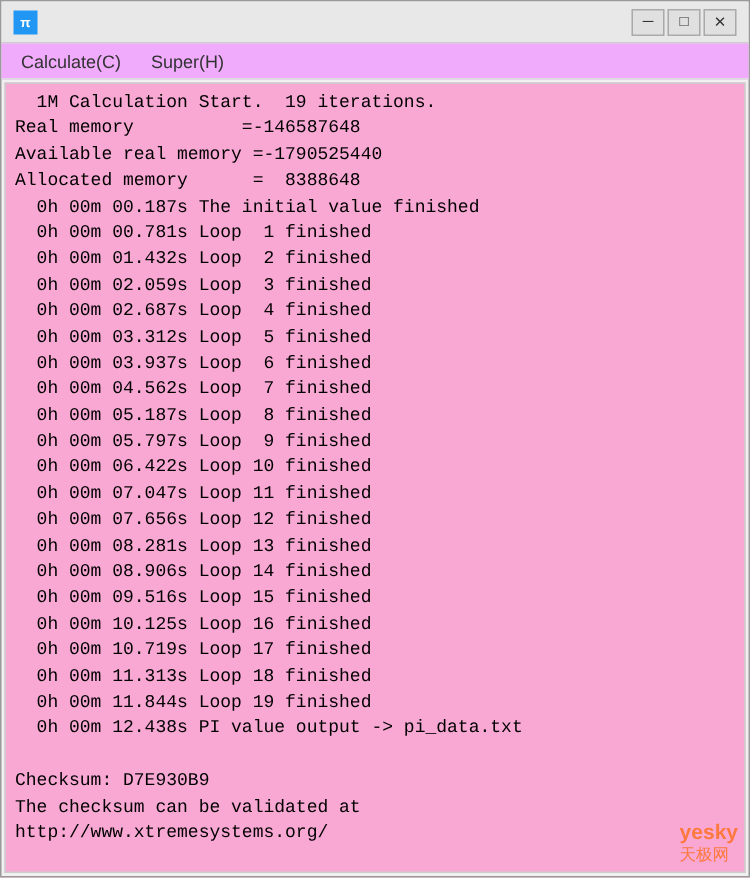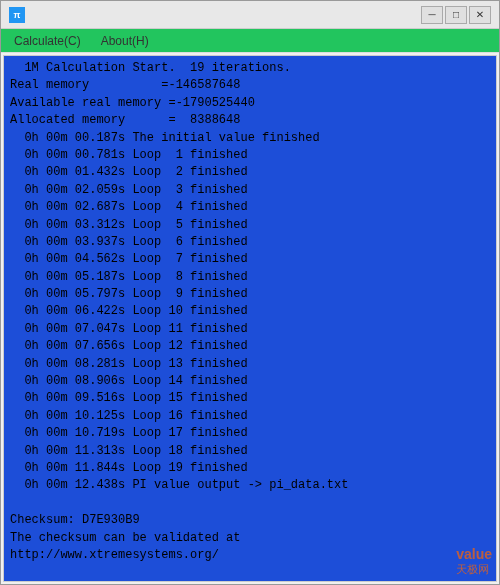--- a/index.html
+++ b/index.html
@@ -66,21 +66,21 @@
       border: 1px solid #aaa;
       display: flex;
       align-items: center;
       justify-content: center;
       cursor: pointer;
       font-size: 10px;
       color: #333;
       font-family: Arial, sans-serif;
     }
     .menu-bar {
-      background: #22c55e;
+      background: #f0abfc;
       height: 24px;
       display: flex;
       align-items: center;
       padding: 0 4px;
       border-bottom: 1px solid #ddd;
       gap: 2px;
     }
     .menu-item {
       padding: 2px 8px;
       font-family: 'Segoe UI', Arial, sans-serif;
@@ -90,21 +90,21 @@
       border: 1px solid transparent;
     }
     .scrollbar-area {
       display: flex;
       flex: 1;
       overflow: hidden;
     }
     .output-scroll {
       flex: 1;
       overflow-y: scroll;
-      background: #1d4ed8;
+      background: #f9a8d4;
       border: 1px solid #ccc;
       margin: 2px;
     }
     .output-content {
       padding: 4px 6px;
       font-family: 'Courier New', Courier, monospace;
       font-size: 12px;
       line-height: 1.45;
       color: #000;
       white-space: pre;
@@ -146,21 +146,21 @@
       </div>
       <div class="title-buttons">
         <div class="title-btn">─</div>
         <div class="title-btn">□</div>
         <div class="title-btn close">✕</div>
       </div>
     </div>
 
     <div class="menu-bar">
       <div class="menu-item">Calculate(C)</div>
-      <div class="menu-item">About(H)</div>
+      <div class="menu-item">Super(H)</div>
     </div>
 
     <div class="scrollbar-area">
       <div class="output-scroll">
         <div class="output-content" id="output-lines">  1M Calculation Start.  19 iterations.
 Real memory          =-146587648
 Available real memory =-1790525440
 Allocated memory      =  8388648
   0h 00m 00.187s The initial value finished
   0h 00m 00.781s Loop  1 finished
@@ -185,16 +185,16 @@
   0h 00m 12.438s PI value output -&gt; pi_data.txt
 
 Checksum: D7E930B9
 The checksum can be validated at
 http://www.xtremesystems.org/</div>
       </div>
     </div>
   </div>
 
   <div class="watermark">
-    <div class="watermark-yesky">value</div>
+    <div class="watermark-yesky">yesky</div>
     <div class="watermark-cn">天极网</div>
   </div>
 </div>
 
 </body></html>

